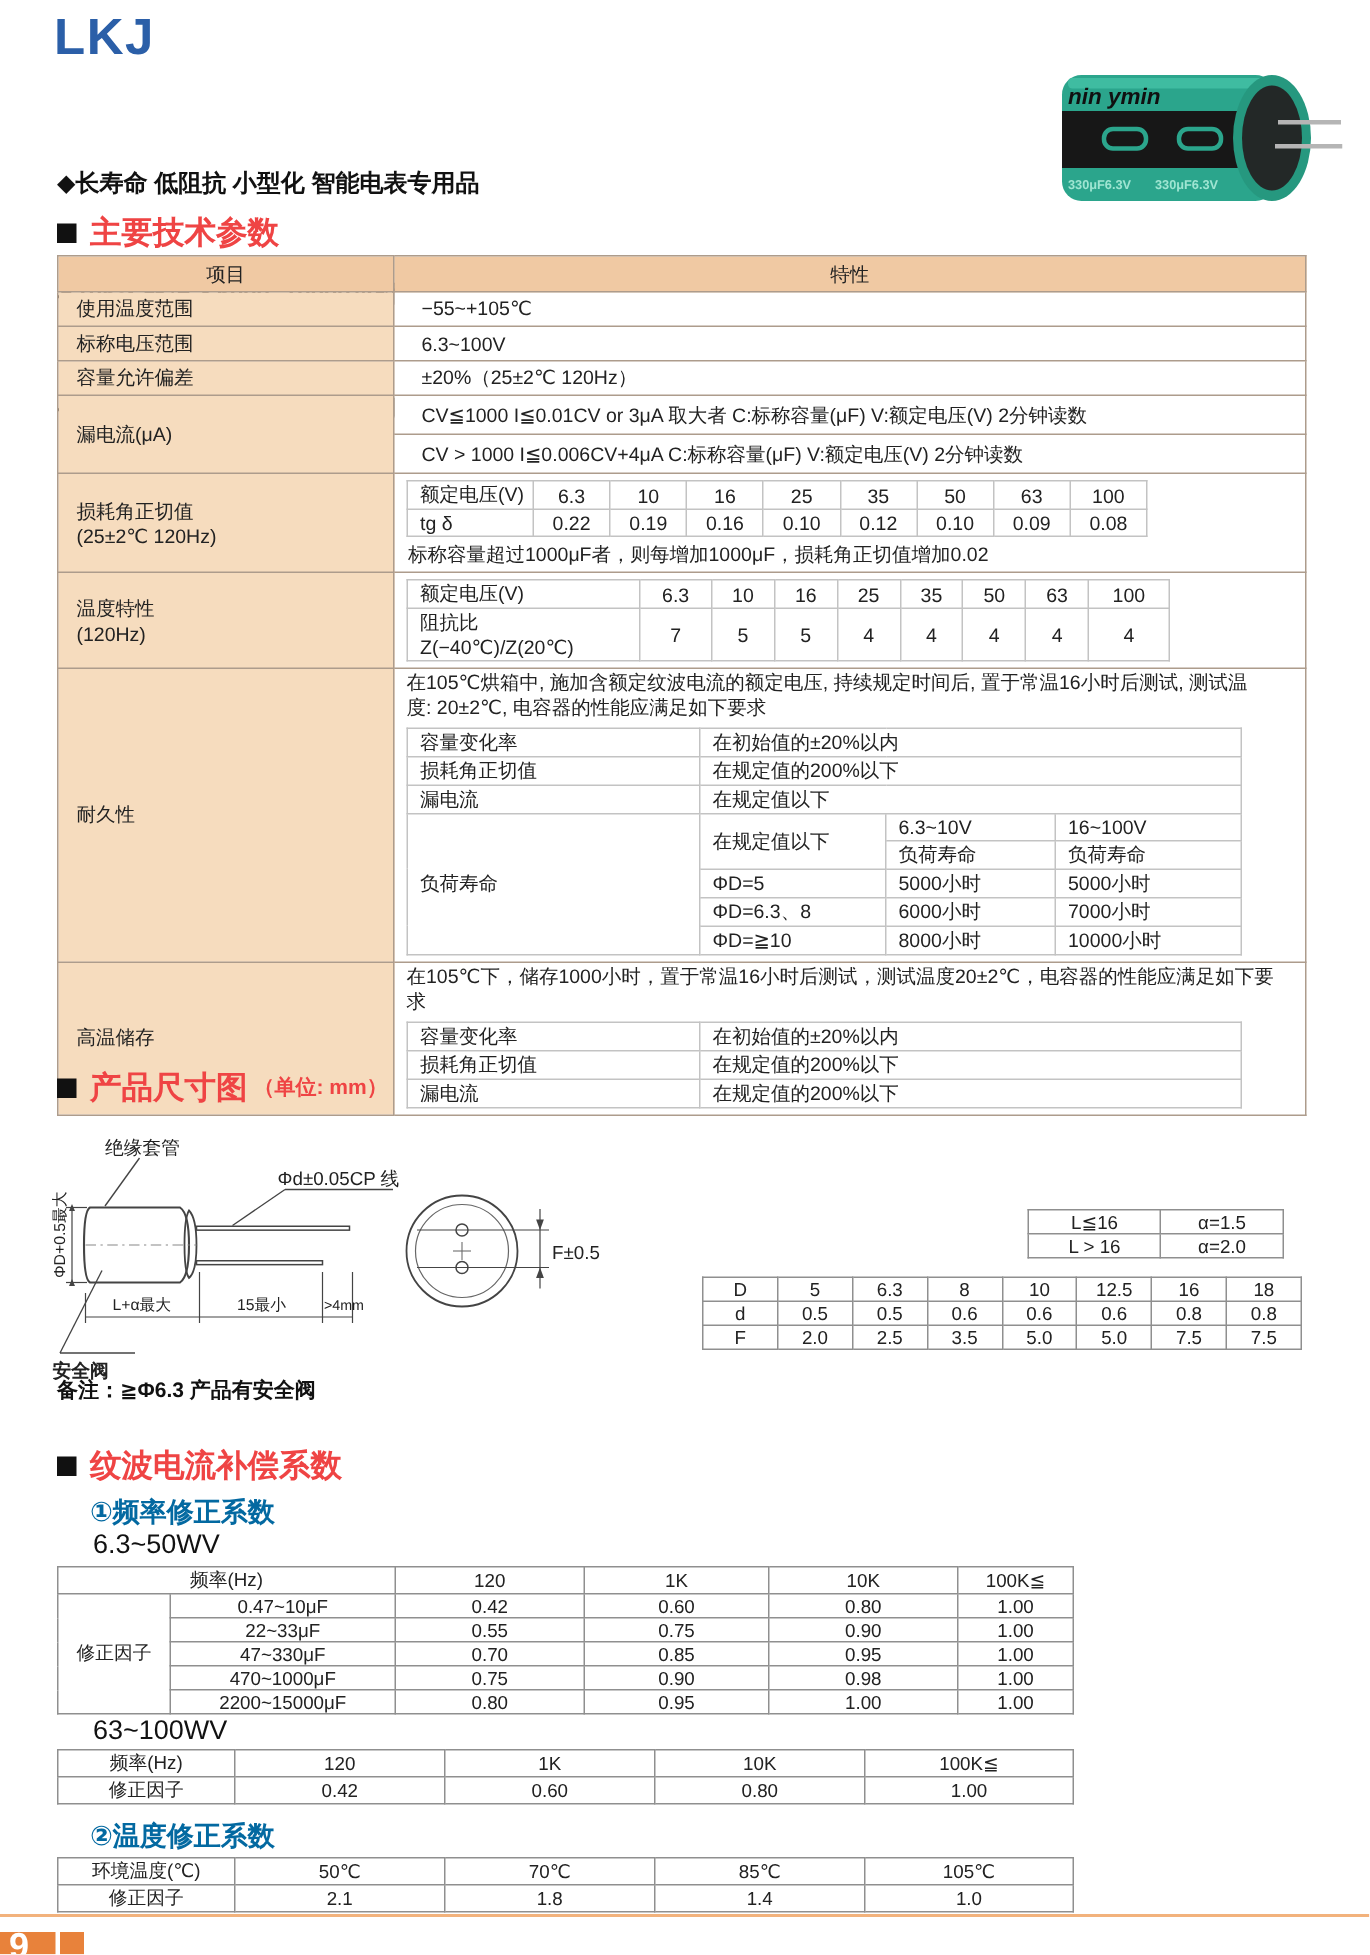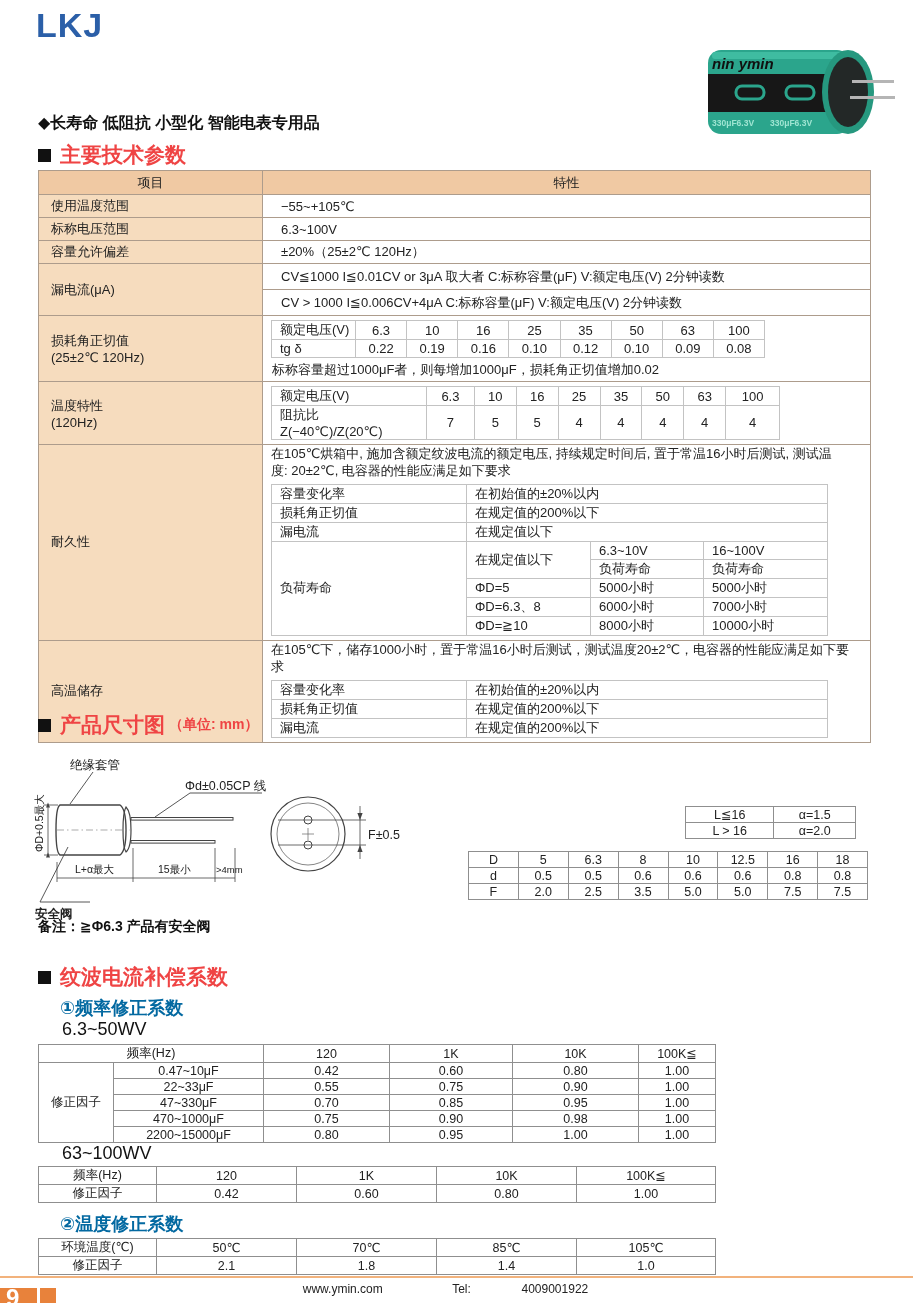--- a/index.html
+++ b/index.html
@@ -508,22 +508,18 @@
       <td>修正因子</td>
       <td>2.1</td>
       <td>1.8</td>
       <td>1.4</td>
       <td>1.0</td>
     </tr>
   </tbody>
     </table>
 
   <div class="footline"></div>
-  <div class="foot">
-    <span>www.ymin.com</span>
-    <span><span>Tel:</span>&nbsp;&nbsp;<span>4009001922</span></span>
-  </div>
   <div class="pgbox">
     <div>9</div>
   </div>
   <div class="pgsq"></div>
 
 </div>
 
 </body></html>

